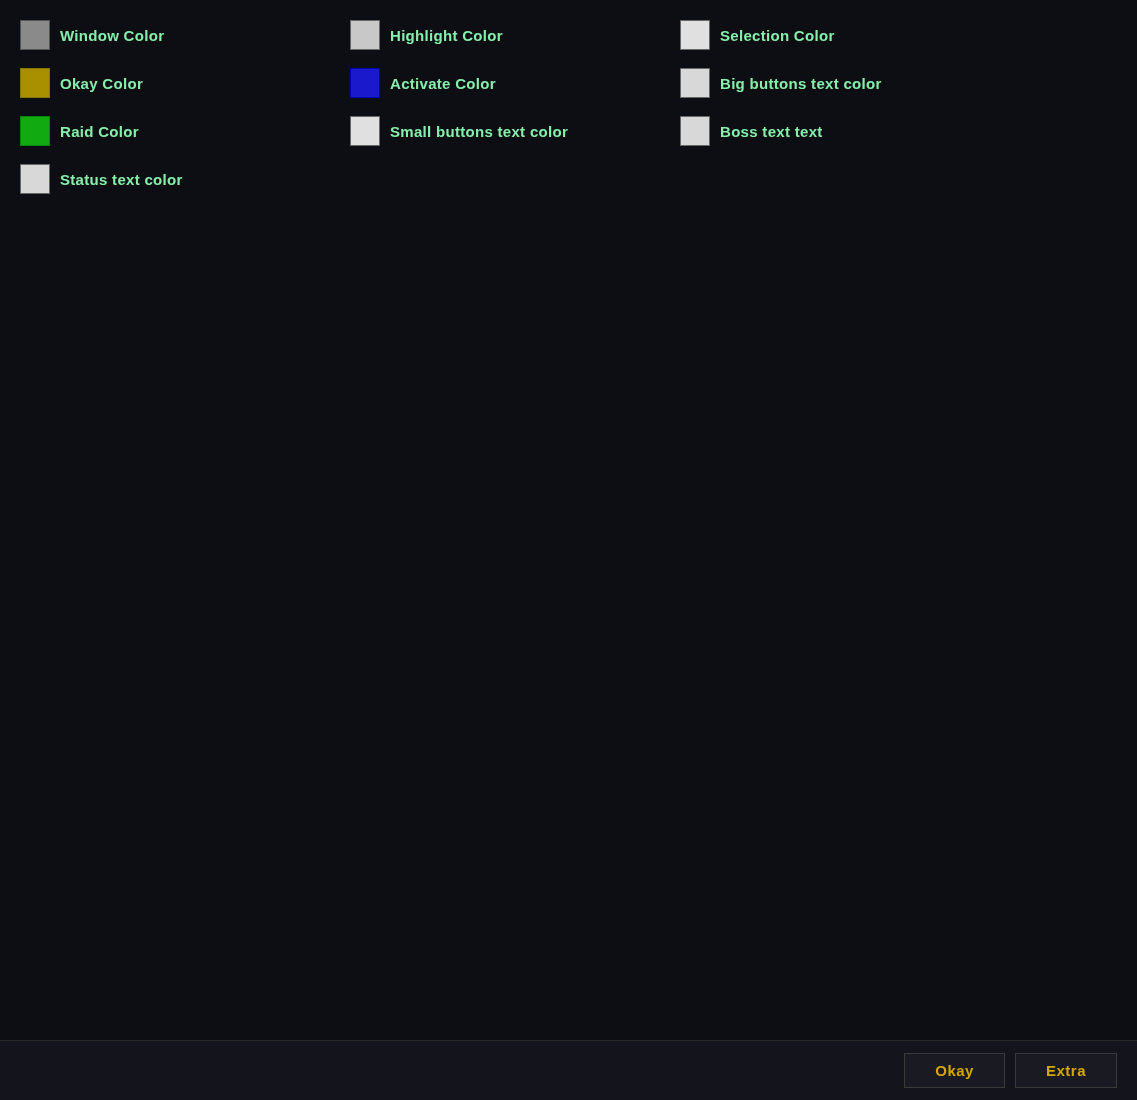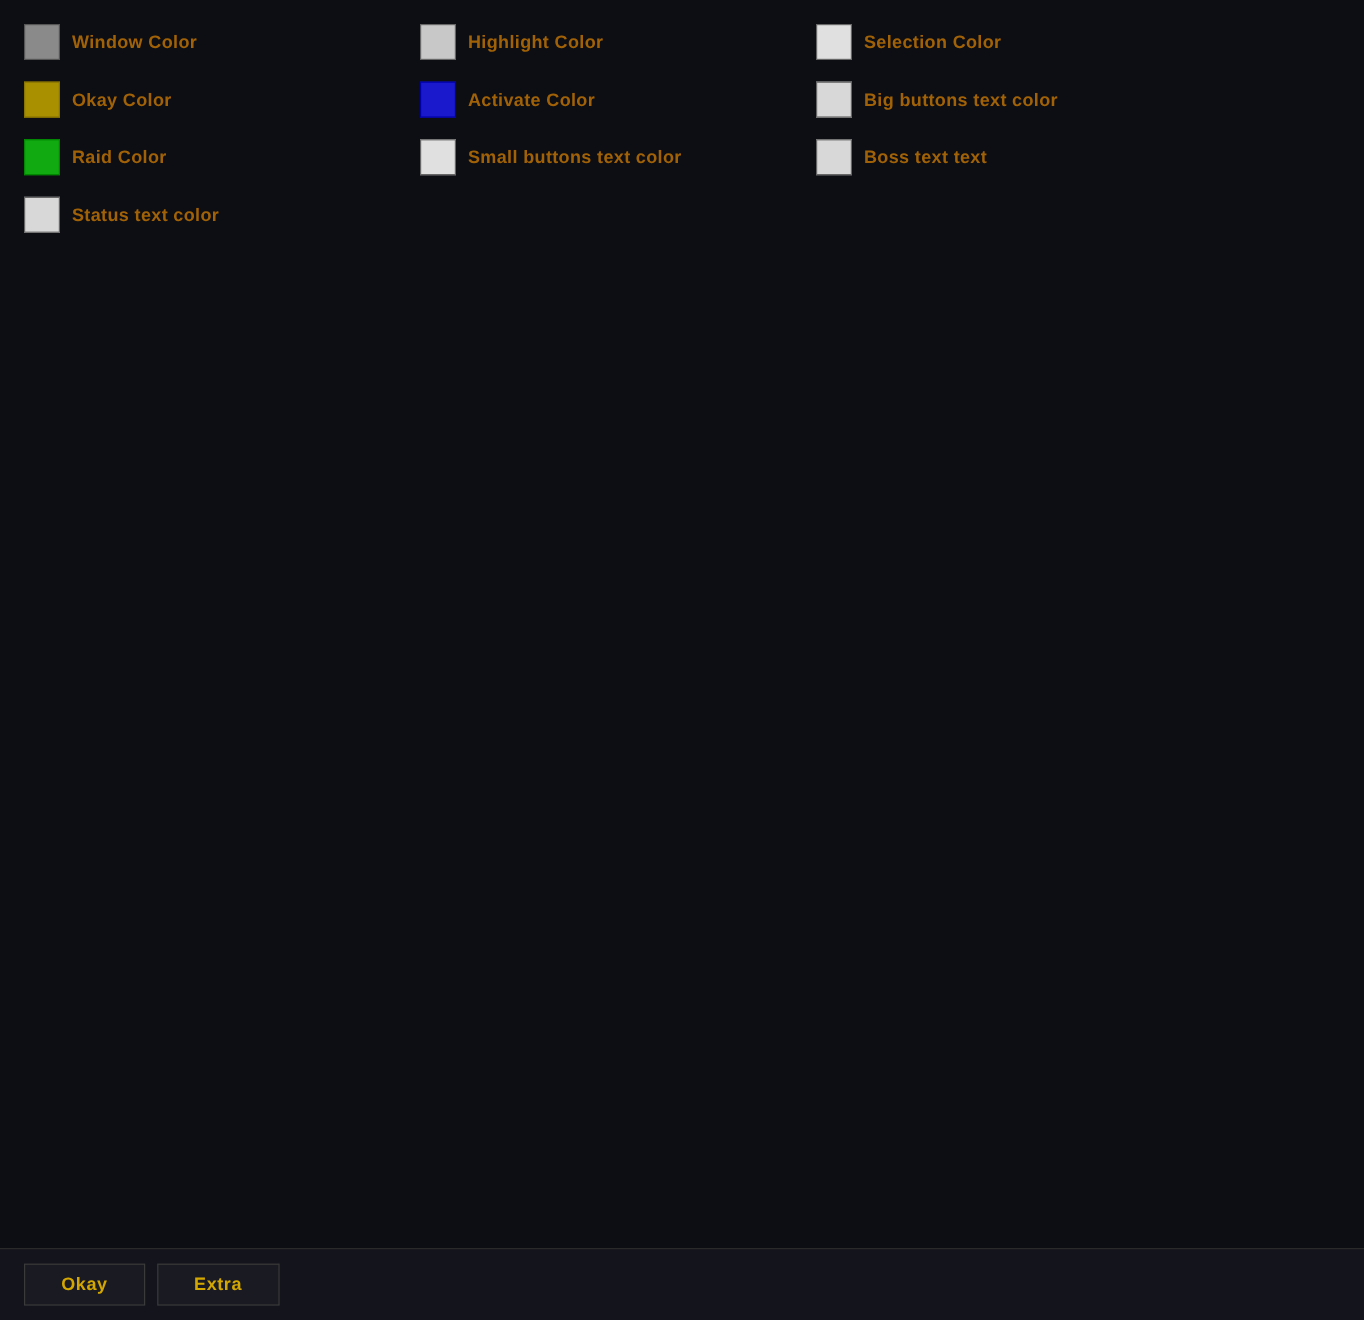--- a/index.html
+++ b/index.html
@@ -45,35 +45,36 @@
     }
 
     .color-swatch {
       width: 30px;
       height: 30px;
       border: 1px solid #555;
       flex-shrink: 0;
     }
 
     .color-label {
-      color: #a16207;
+      color: #86efac;
       font-size: 15px;
       font-weight: 600;
       letter-spacing: 0.3px;
     }
 
     .footer-bar {
       position: absolute;
       bottom: 0;
       left: 0;
       right: 0;
       height: 60px;
       background-color: #14151c;
       display: flex;
       align-items: center;
+      justify-content: flex-end;
       padding: 0 20px;
       gap: 10px;
       border-top: 1px solid #2a2a2a;
     }
 
     .footer-btn {
       background-color: #1a1b22;
       border: 1px solid #3a3a3a;
       color: #d4a600;
       font-size: 15px;

